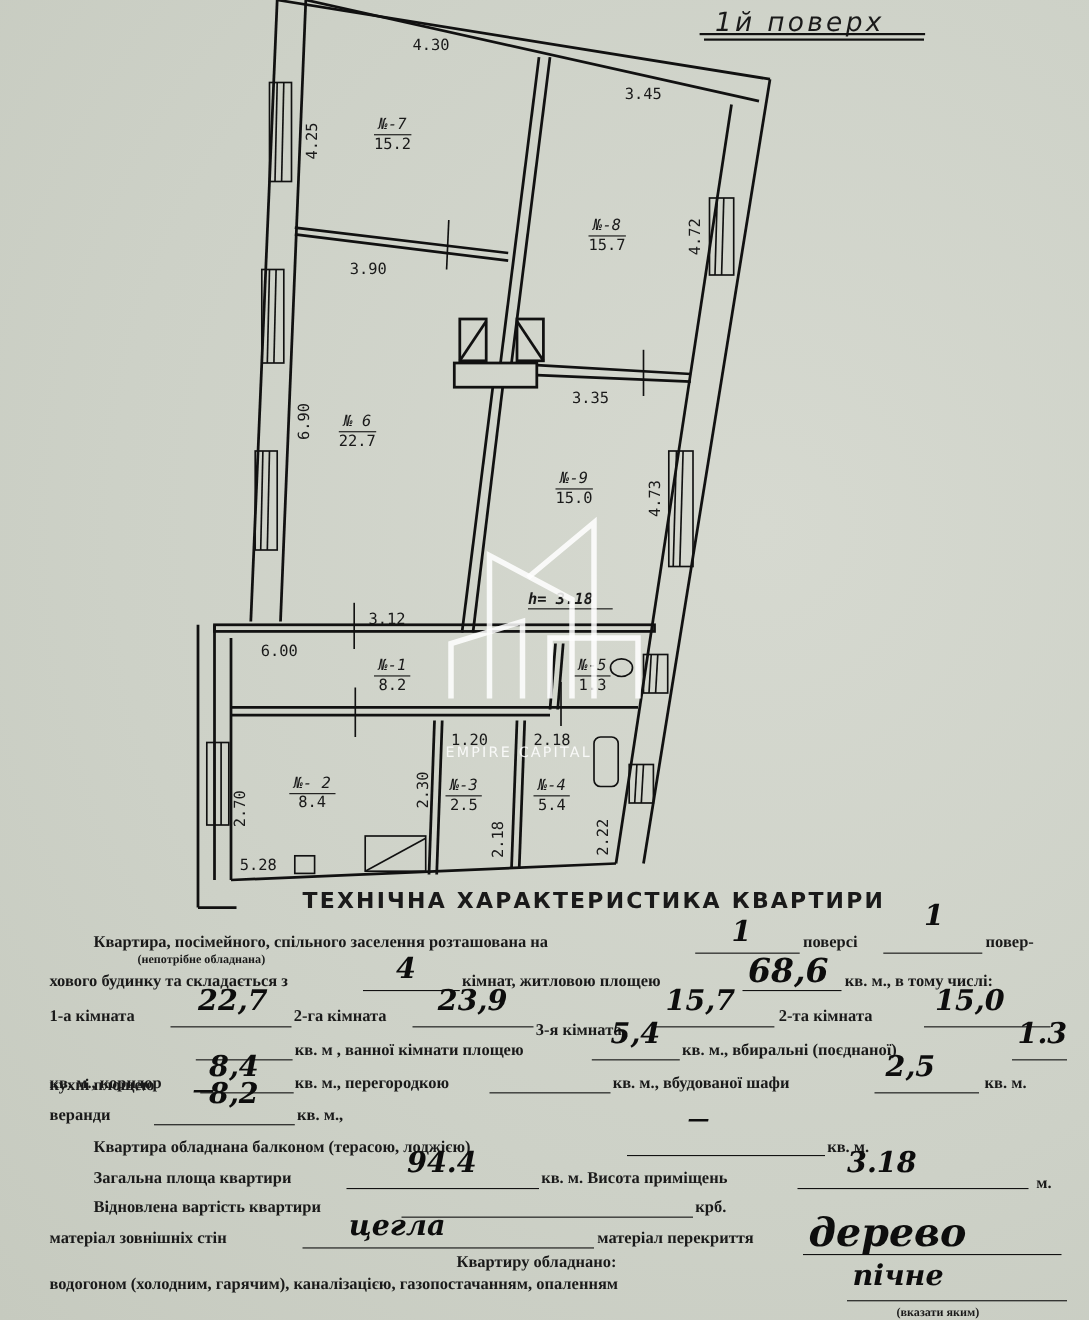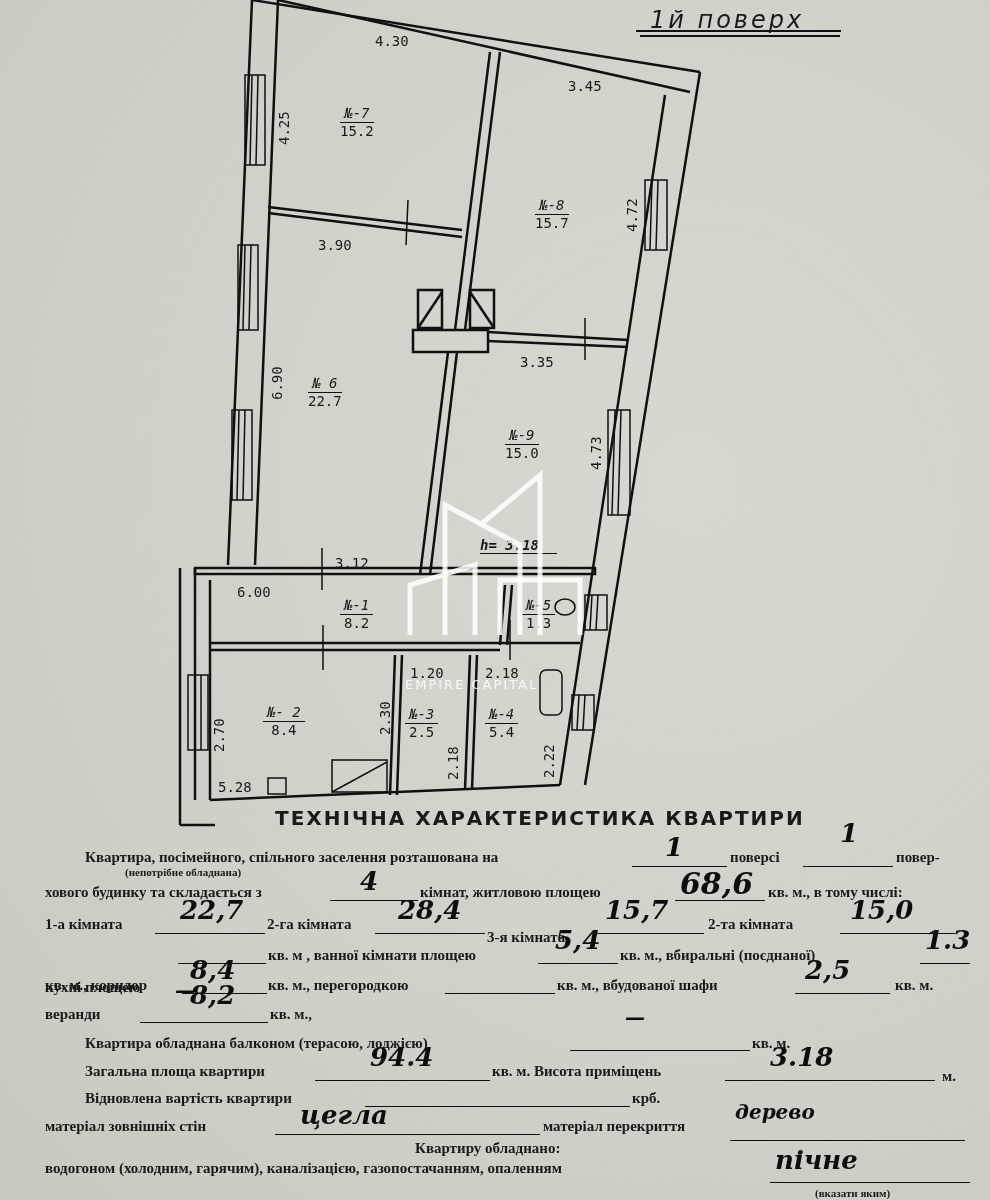--- a/index.html
+++ b/index.html
@@ -210,21 +210,21 @@
 <div class="line" style="left:420px;top:884px;">кімнат, житловою площею</div>
 <div class="blank" style="left:675px;top:900px;width:90px;"></div>
 <div class="hw" style="left:680px;top:866px;font-size:30px;">68,6</div>
 <div class="line" style="left:768px;top:884px;">кв. м., в тому числі:</div>
 
 <div class="line" style="left:45px;top:916px;">1-а кімната</div>
 <div class="blank" style="left:155px;top:933px;width:110px;"></div>
 <div class="hw" style="left:180px;top:895px;">22,7</div>
 <div class="line" style="left:267px;top:916px;">2-га кімната</div>
 <div class="blank" style="left:375px;top:933px;width:110px;"></div>
-<div class="hw" style="left:398px;top:895px;">28,4</div>
+<div class="hw" style="left:398px;top:895px;">23,9</div>
 <div class="line" style="left:487px;top:913px;margin-top:16px;">3-я кімната</div>
 <div class="blank" style="left:594px;top:933px;width:110px;"></div>
 <div class="hw" style="left:605px;top:895px;">15,7</div>
 <div class="line" style="left:708px;top:916px;">2-та кімната</div>
 <div class="blank" style="left:840px;top:933px;width:115px;"></div>
 <div class="hw" style="left:850px;top:895px;">15,0</div>
 
 <div class="line" style="left:45px;top:947px;margin-top:32px;">кухні площею</div>
 <div class="blank" style="left:178px;top:963px;width:88px;"></div>
 <div class="hw" style="left:190px;top:980px;">8,2</div>
@@ -262,23 +262,23 @@
 <div class="blank" style="left:725px;top:1080px;width:210px;"></div>
 <div class="hw" style="left:770px;top:1042px;">3.18</div>
 <div class="line" style="left:942px;top:1068px;">м.</div>
 
 <div class="line" style="left:85px;top:1090px;">Відновлена вартість квартири</div>
 <div class="blank" style="left:365px;top:1106px;width:265px;"></div>
 <div class="line" style="left:632px;top:1090px;">крб.</div>
 
 <div class="line" style="left:45px;top:1118px;">матеріал зовнішніх стін</div>
 <div class="blank" style="left:275px;top:1134px;width:265px;"></div>
-<div class="hw" style="left:300px;top:1100px;">цегла</div>
+<div class="hw" style="left:317px;top:1100px;">цегла</div>
 <div class="line" style="left:543px;top:1118px;">матеріал перекриття</div>
 <div class="blank" style="left:730px;top:1140px;width:235px;"></div>
-<div class="hw" style="left:735px;top:1100px;font-size:20px;">дерево</div>
+<div class="hw" style="left:735px;top:1100px;font-size:36px;">дерево</div>
 
 <div class="line" style="left:415px;top:1140px;">Квартиру обладнано:</div>
 
 <div class="line" style="left:45px;top:1160px;">водогоном (холодним, гарячим), каналізацією, газопостачанням, опаленням</div>
 <div class="blank" style="left:770px;top:1182px;width:200px;"></div>
 <div class="hw" style="left:775px;top:1145px;">пічне</div>
 <div class="small" style="left:815px;top:1187px;">(вказати яким)</div>
 
 </body></html>

